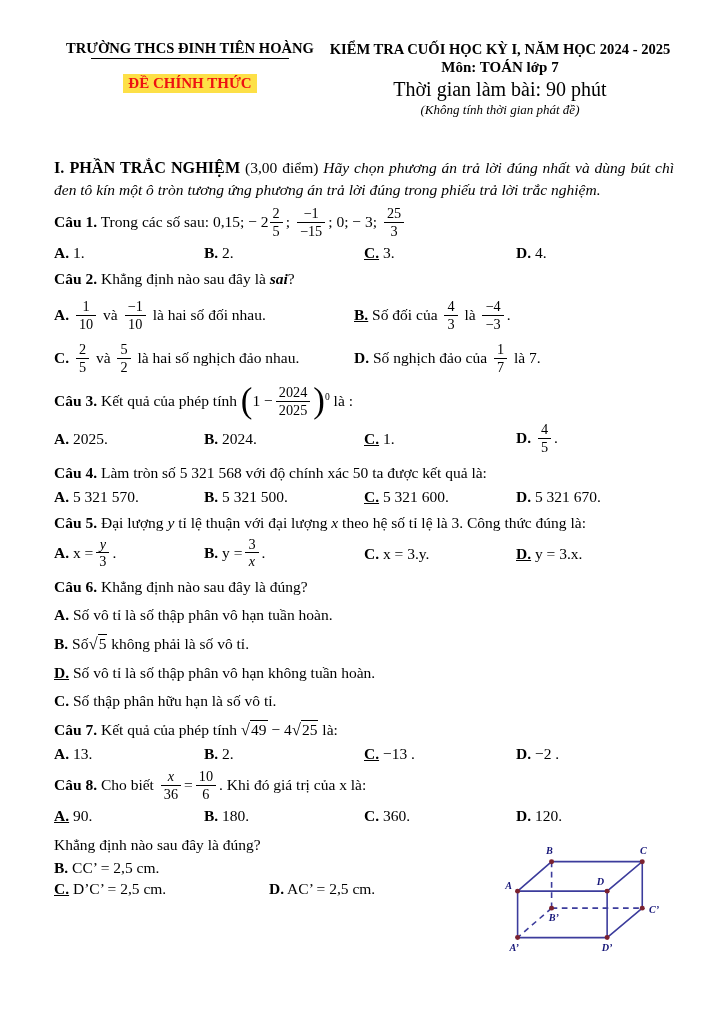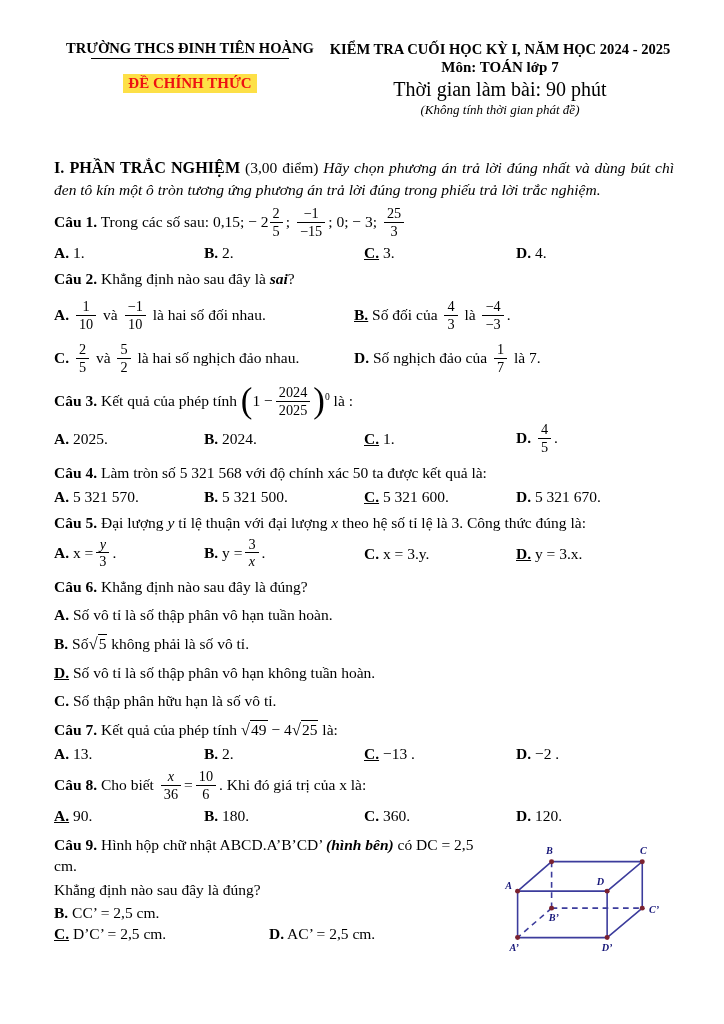--- a/index.html
+++ b/index.html
@@ -222,26 +222,20 @@
     <div class="opts4">
       <span class="opt correct"><span class="L u">A.</span> <span>90.</span></span>
       <span class="opt"><span class="L">B.</span> <span>180.</span></span>
       <span class="opt"><span class="L">C.</span> <span>360.</span></span>
       <span class="opt"><span class="L">D.</span> <span>120.</span></span>
     </div>
   </div>
 
   <div class="q9wrap">
     <div class="q9-left">
-      <p class="stem">
-        <span class="qlabel">Câu 9.</span>
-        <span>Hình hộp chữ nhật ABCD.A’B’CD’</span>
-        <span class="bi">(hình bên)</span>
-        <span>có DC = 2,5 cm.</span>
-      </p>
       <p class="stem">Khẳng định nào sau đây là đúng?</p>
       <div class="opts2x">
         <span class="opt"><span class="L">B.</span> <span>CC’ = 2,5 cm.</span></span>
       </div>
       <div class="opts2x">
         <span class="opt correct"><span class="L u">C.</span> <span>D’C’ = 2,5 cm.</span></span>
         <span class="opt"><span class="L">D.</span> <span>AC’ = 2,5 cm.</span></span>
       </div>
     </div>
 

